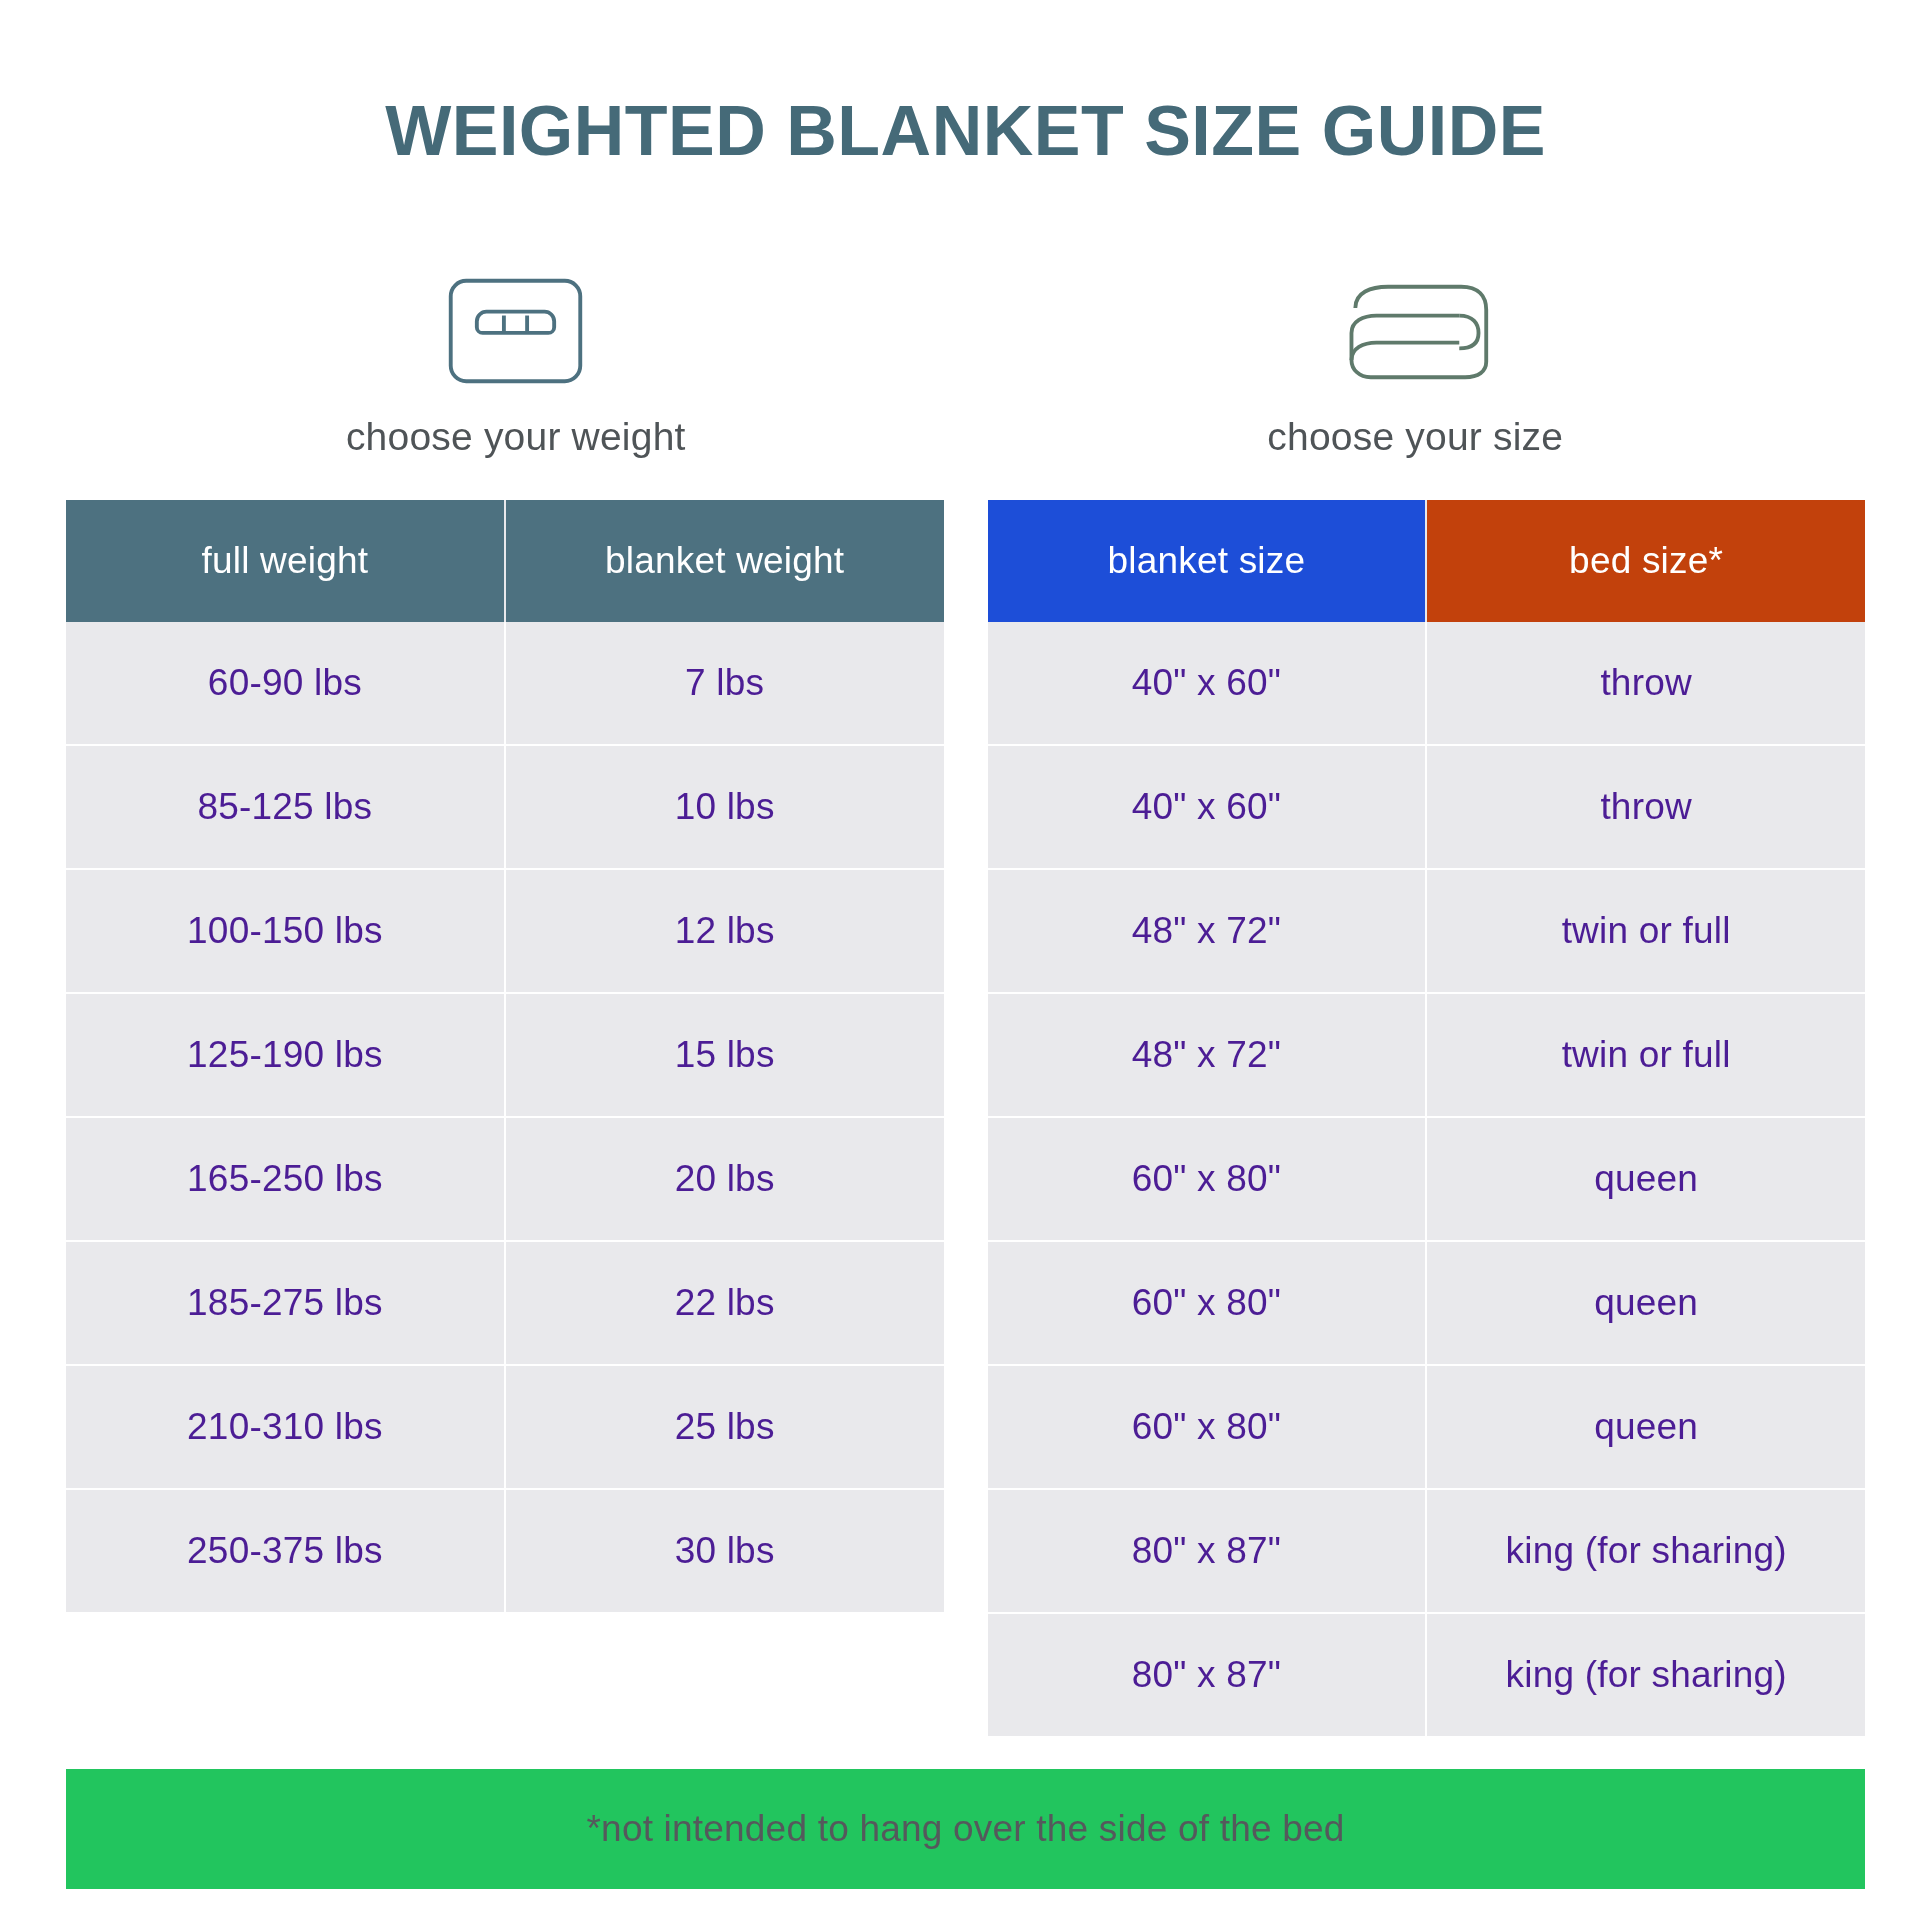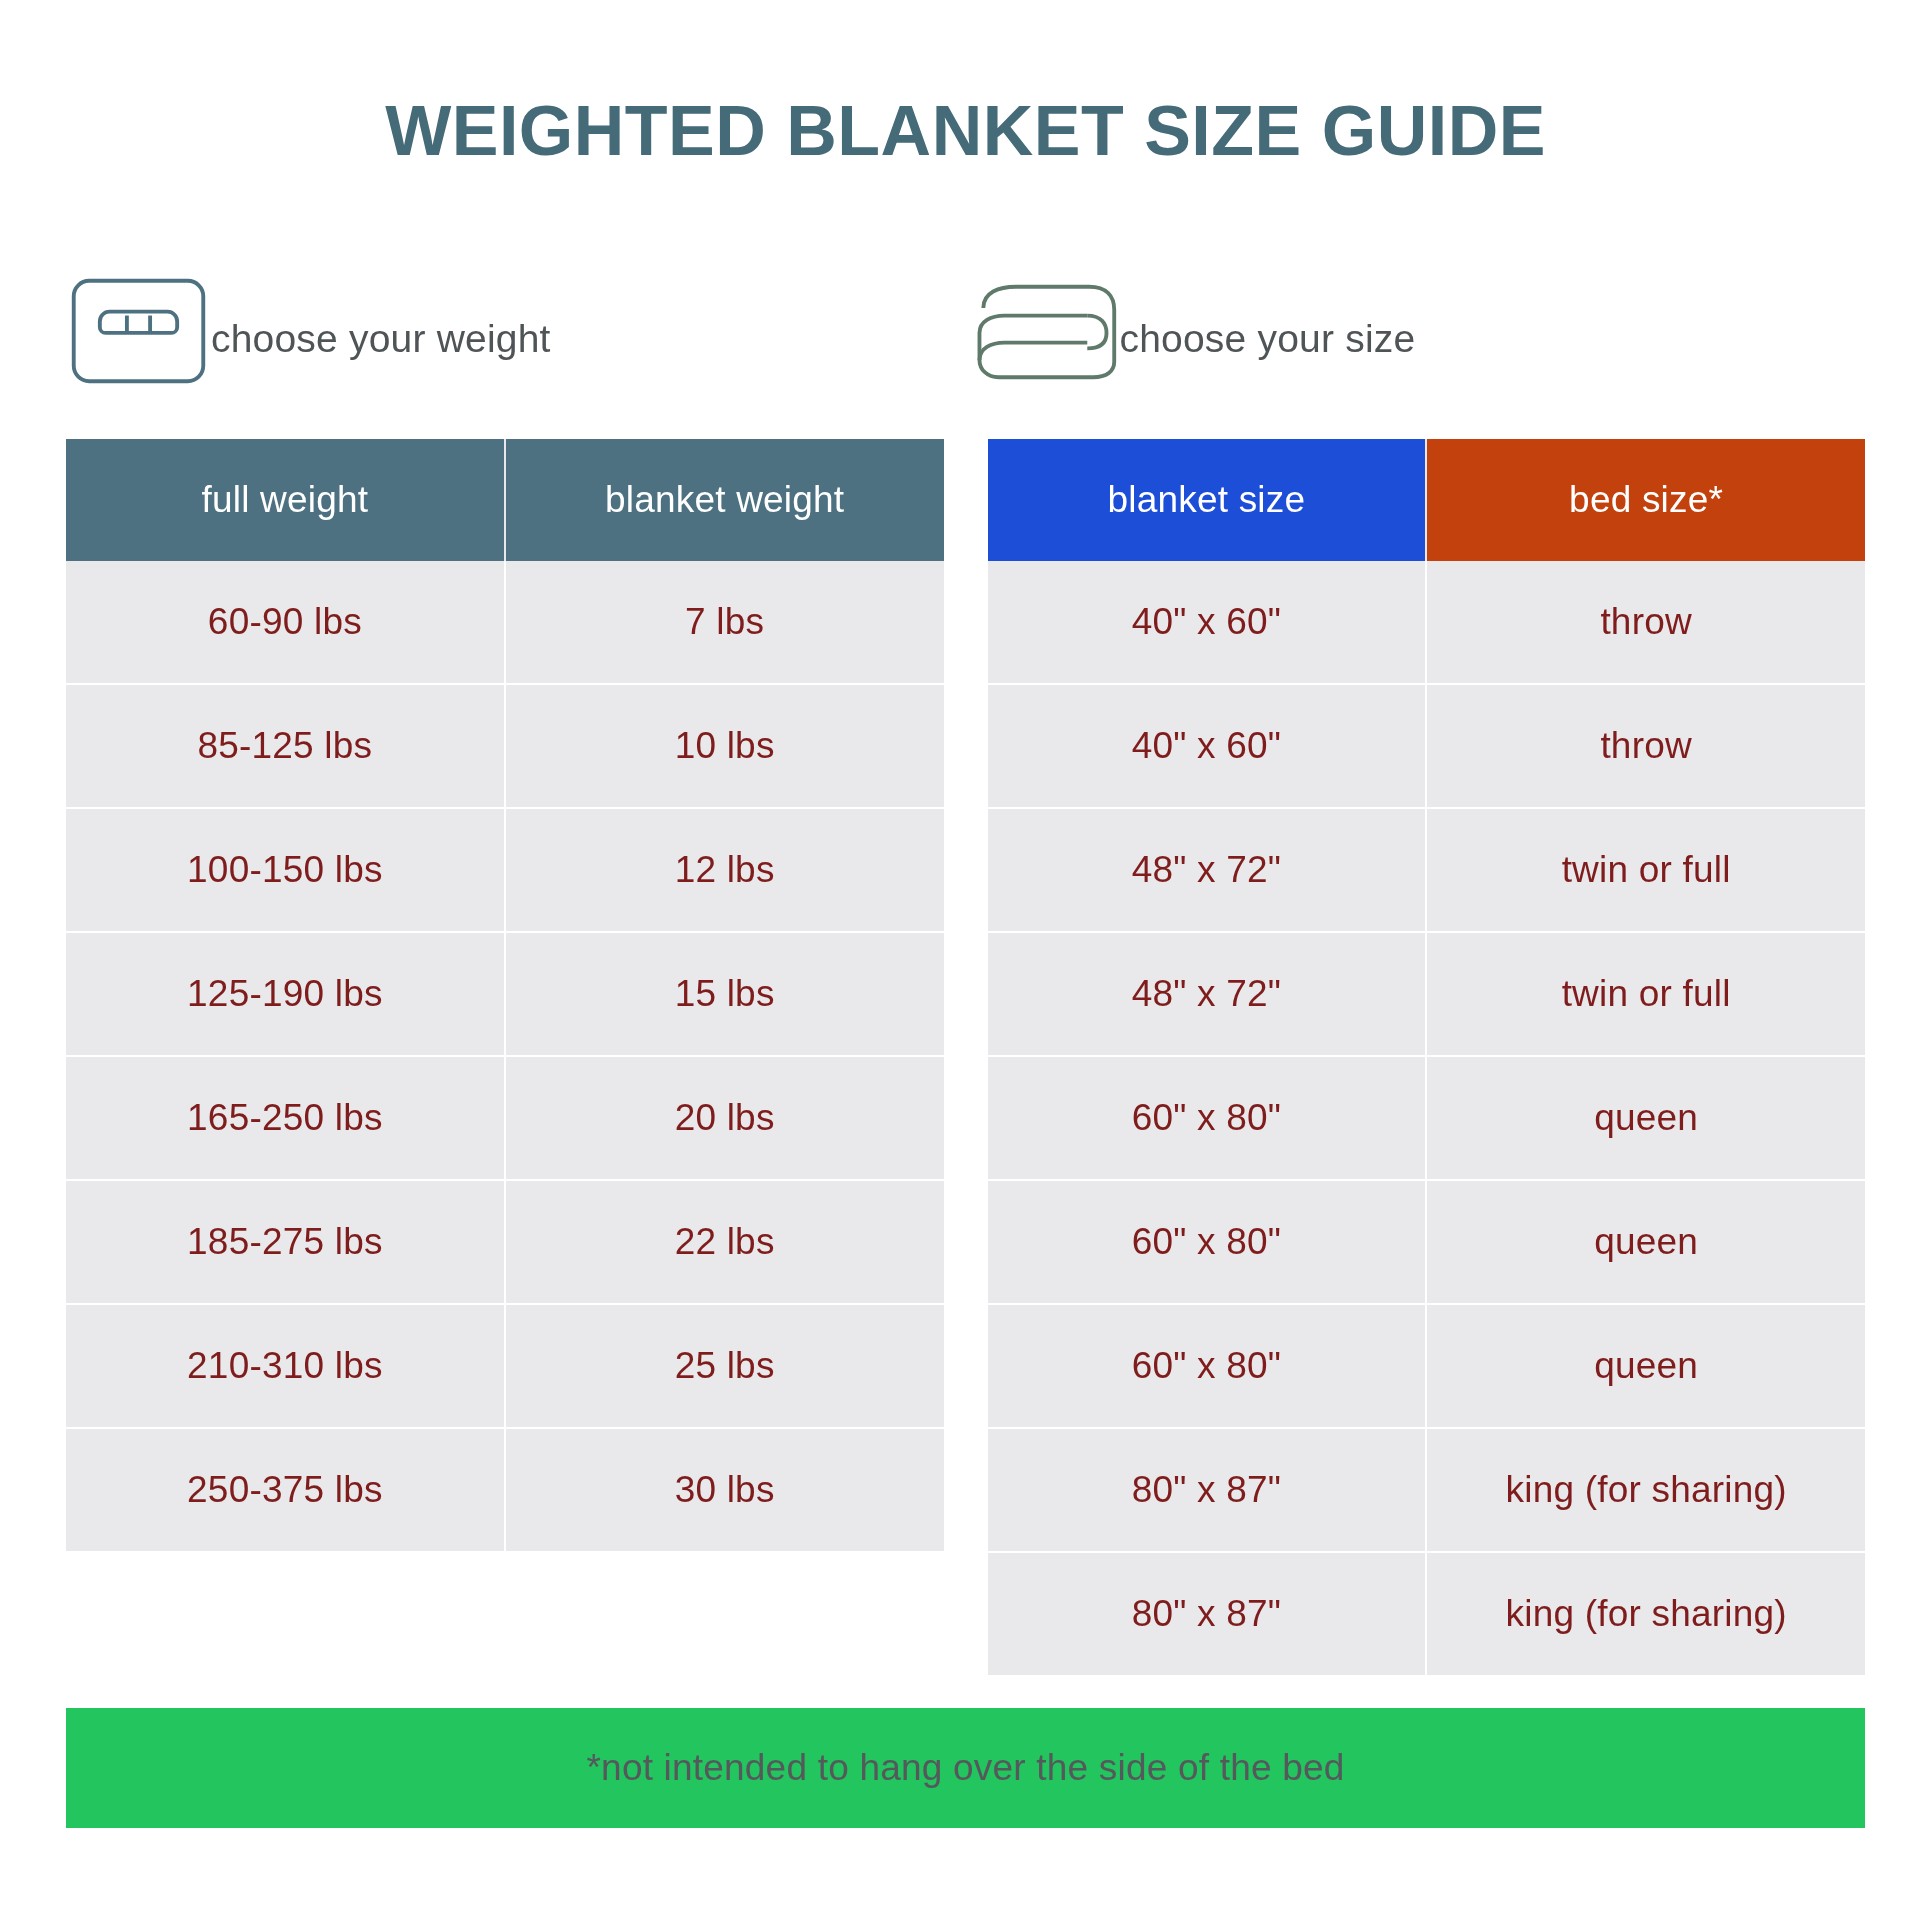--- a/index.html
+++ b/index.html
@@ -31,20 +31,21 @@
     margin-bottom: 0;
     line-height: 1.1;
   }
   .icon-row {
     display: flex;
     margin-top: 93px;
   }
   .icon-cell {
     width: 50%;
     display: flex;
+    flex-direction: column;
     align-items: center;
   }
   .icon-box {
     height: 135px;
     display: flex;
     align-items: center;
     justify-content: center;
   }
   .icon-caption {
     font-size: 39px;
@@ -84,21 +85,21 @@
   }
   .th-green-2 {
     background: #c2410c;
     border-left: 2.9px solid #e9e9ec;
   }
   td {
     background: #e9e9ec;
     height: 120px;
     font-size: 37px;
     text-align: center;
-    color: #7f1d1d;
+    color: #4c1d95;
     border-bottom: 2.9px solid #ffffff;
     letter-spacing: 0.2px;
   }
   td.sep {
     border-left: 2.9px solid #ffffff;
   }
   tr:last-child td {
     border-bottom: none;
   }
   .footnote {

